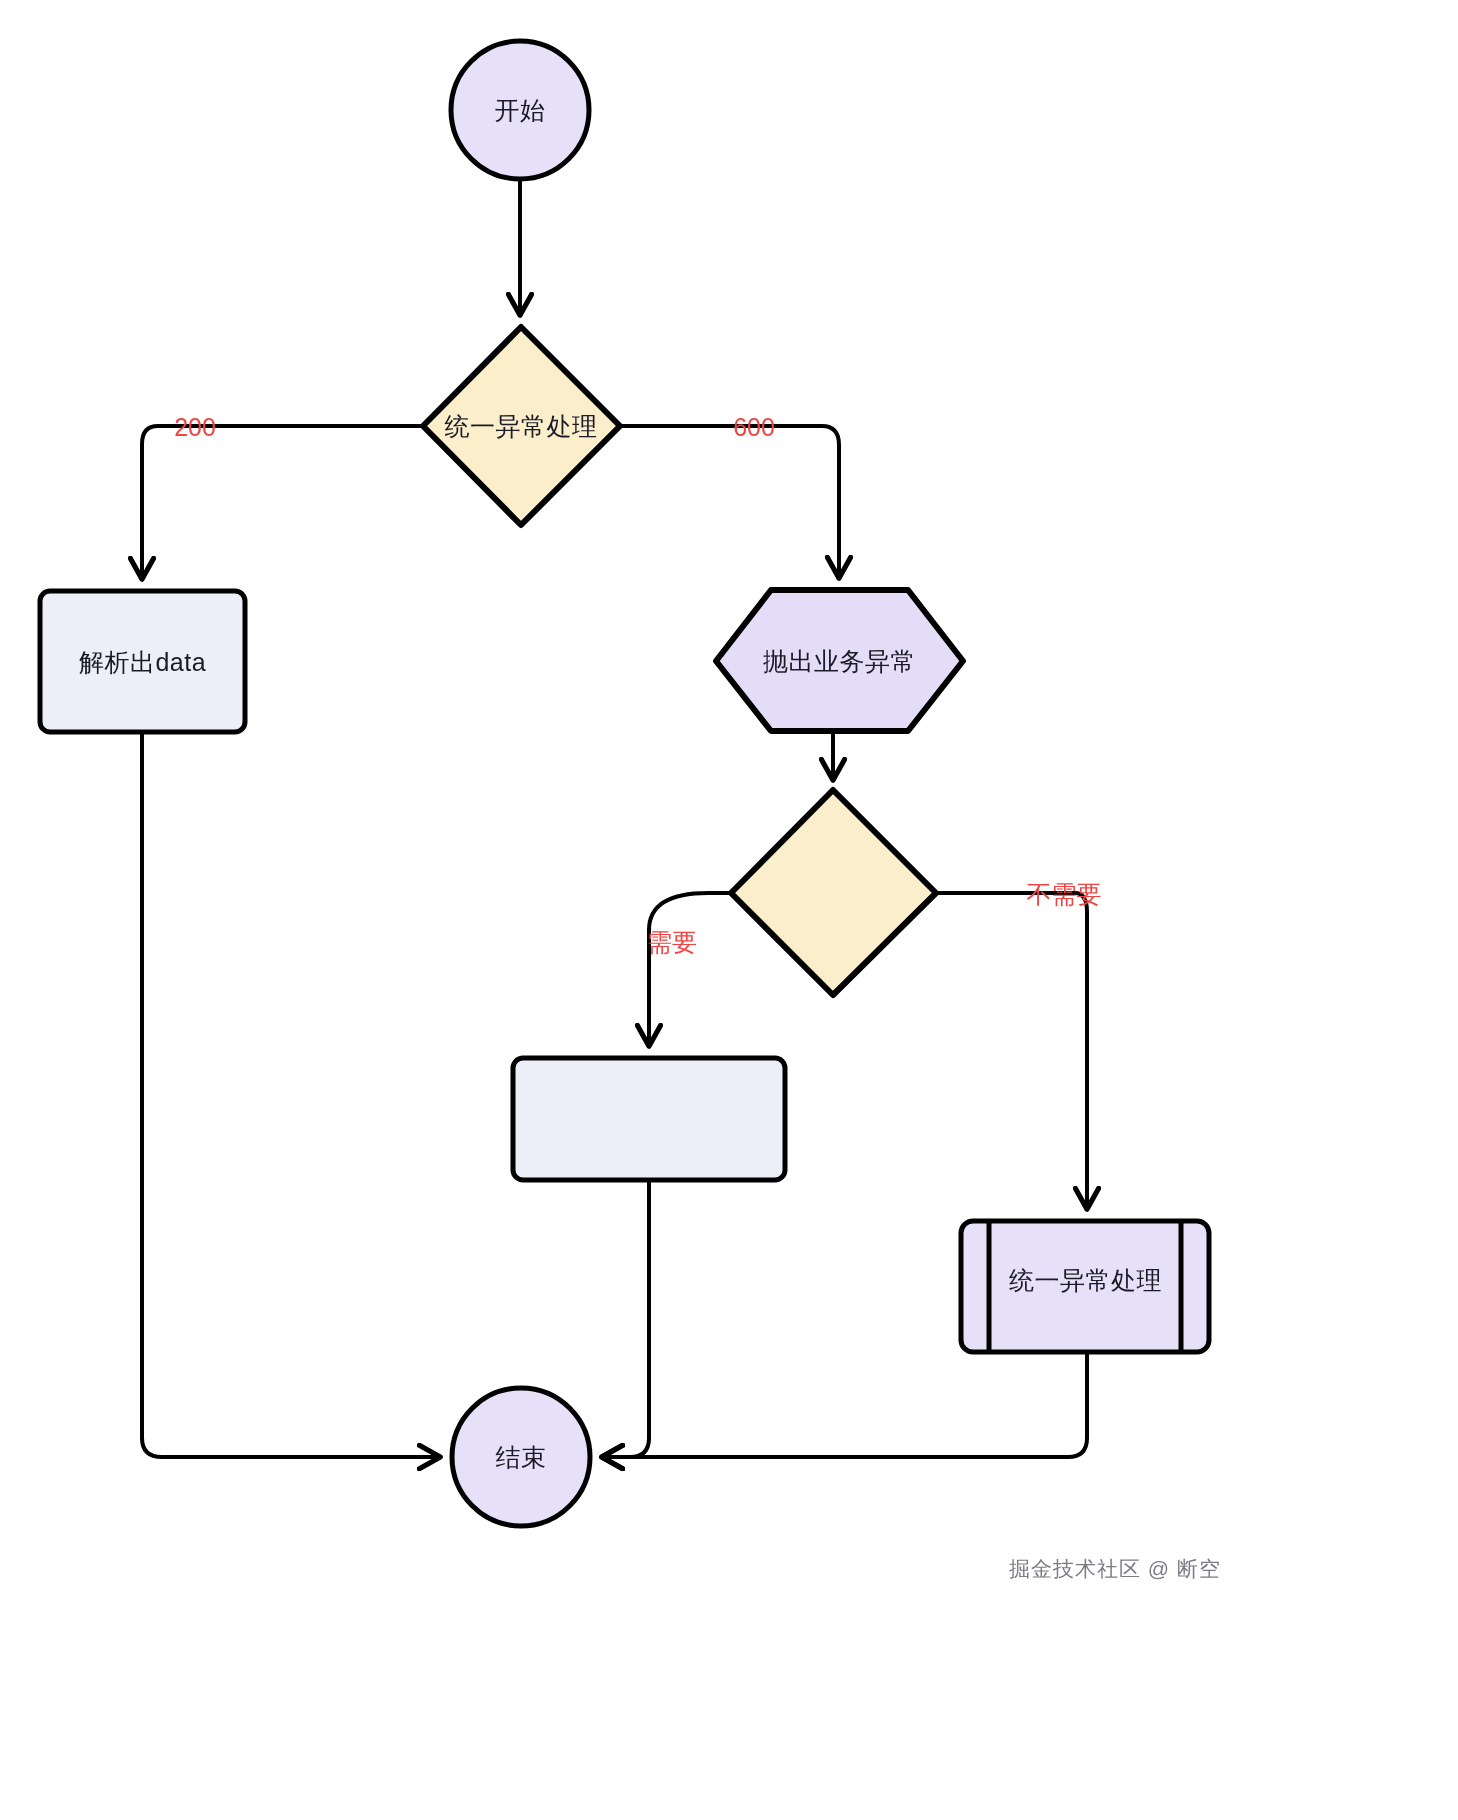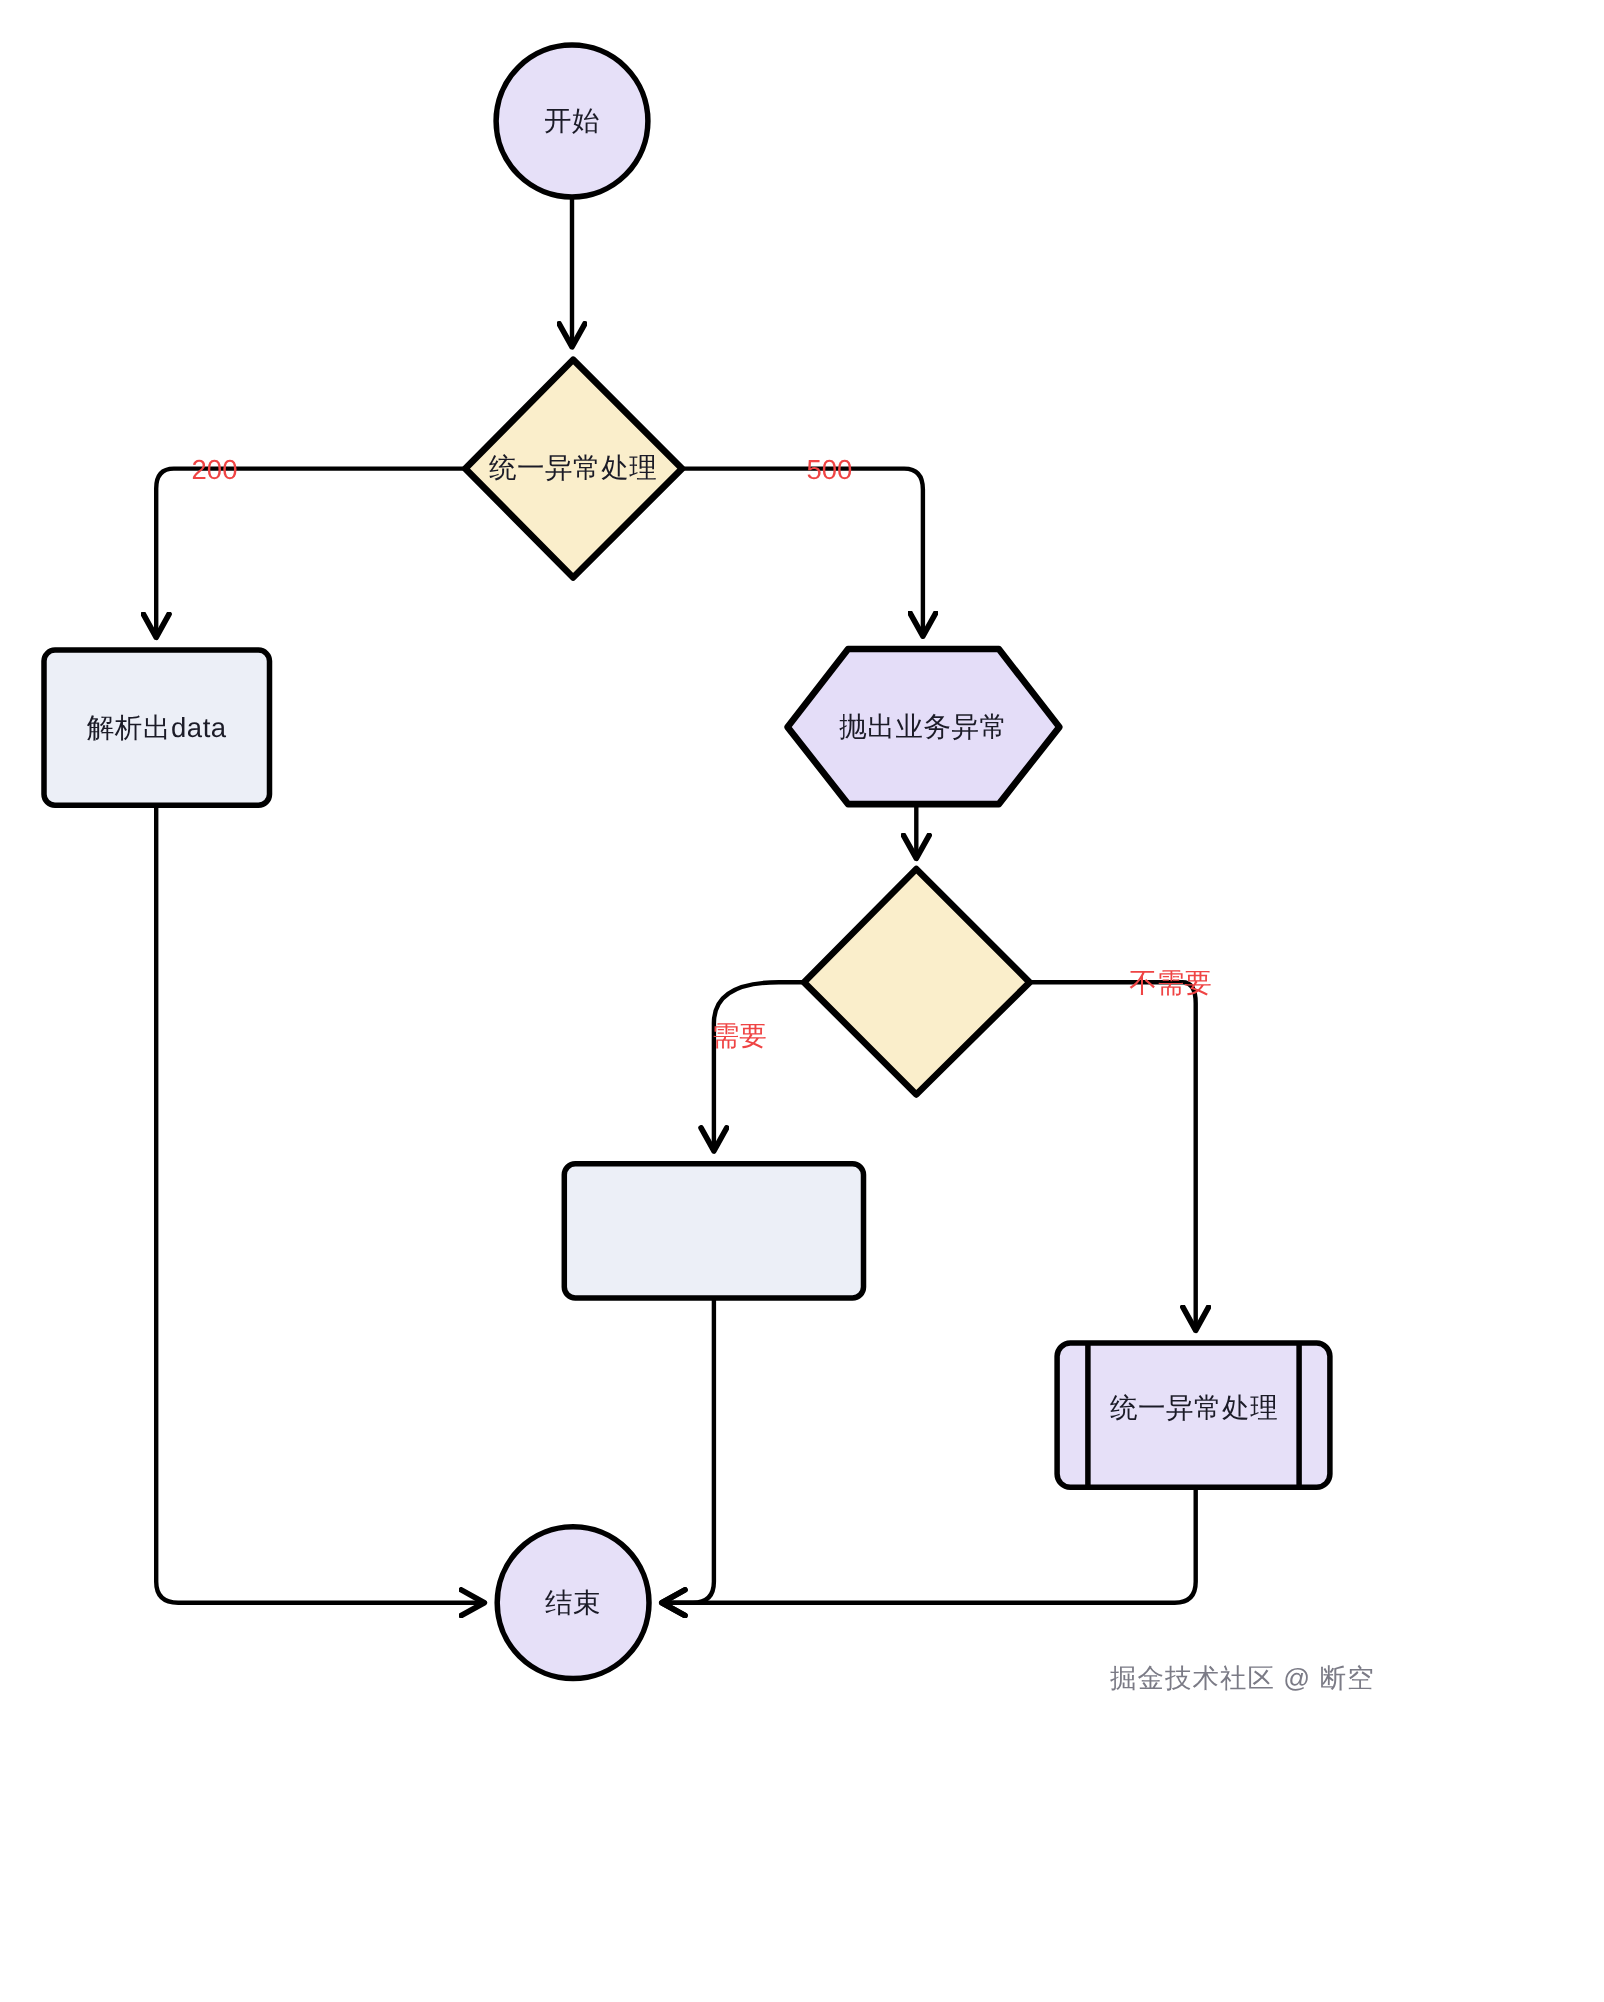--- a/index.html
+++ b/index.html
@@ -25,23 +25,24 @@
     position:absolute;
     display:flex;align-items:center;justify-content:center;
     color:#ef4444;
     font-size:25px;
     line-height:30px;
     white-space:nowrap;
   }
   .watermark{
     position:absolute;
     color:#7b7b86;
-    font-size:24px;
+    font-size:21px;
     letter-spacing:1px;
     white-space:nowrap;
+    margin-top:45px;
   }
 </style>
 </head>
 <body>
 
 <div id="canvas">
 
   <svg id="flow" viewBox="0 0 1458 1820">
     <defs>
       <marker id="arrow" viewBox="0 0 12 12" refX="9" refY="6" markerWidth="7" markerHeight="7" orient="auto-start-reverse">
@@ -95,21 +96,21 @@
   <div class="nodeLabel" style="left:716px;top:637px;width:247px;height:48px;">抛出业务异常</div>
 
 
 
   <div class="nodeLabel" style="left:990px;top:1256px;width:191px;height:48px;">统一异常处理</div>
 
   <div class="nodeLabel" style="left:452px;top:1433px;width:138px;height:48px;">结束</div>
 
   <div class="edgeLabel" style="left:160px;top:411px;width:70px;height:32px;">200</div>
 
-  <div class="edgeLabel" style="left:719px;top:411px;width:70px;height:32px;">500</div>
+  <div class="edgeLabel" style="left:719px;top:411px;width:70px;height:32px;">600</div>
 
   <div class="edgeLabel" style="left:634px;top:878px;width:76px;height:32px;margin-top:48px;">需要</div>
 
   <div class="edgeLabel" style="left:1013px;top:878px;width:102px;height:32px;">不需要</div>
 
   <div class="watermark" style="left:1009px;top:1510px;">掘金技术社区 @ 断空</div>
 
 </div>
 
 </body></html>

